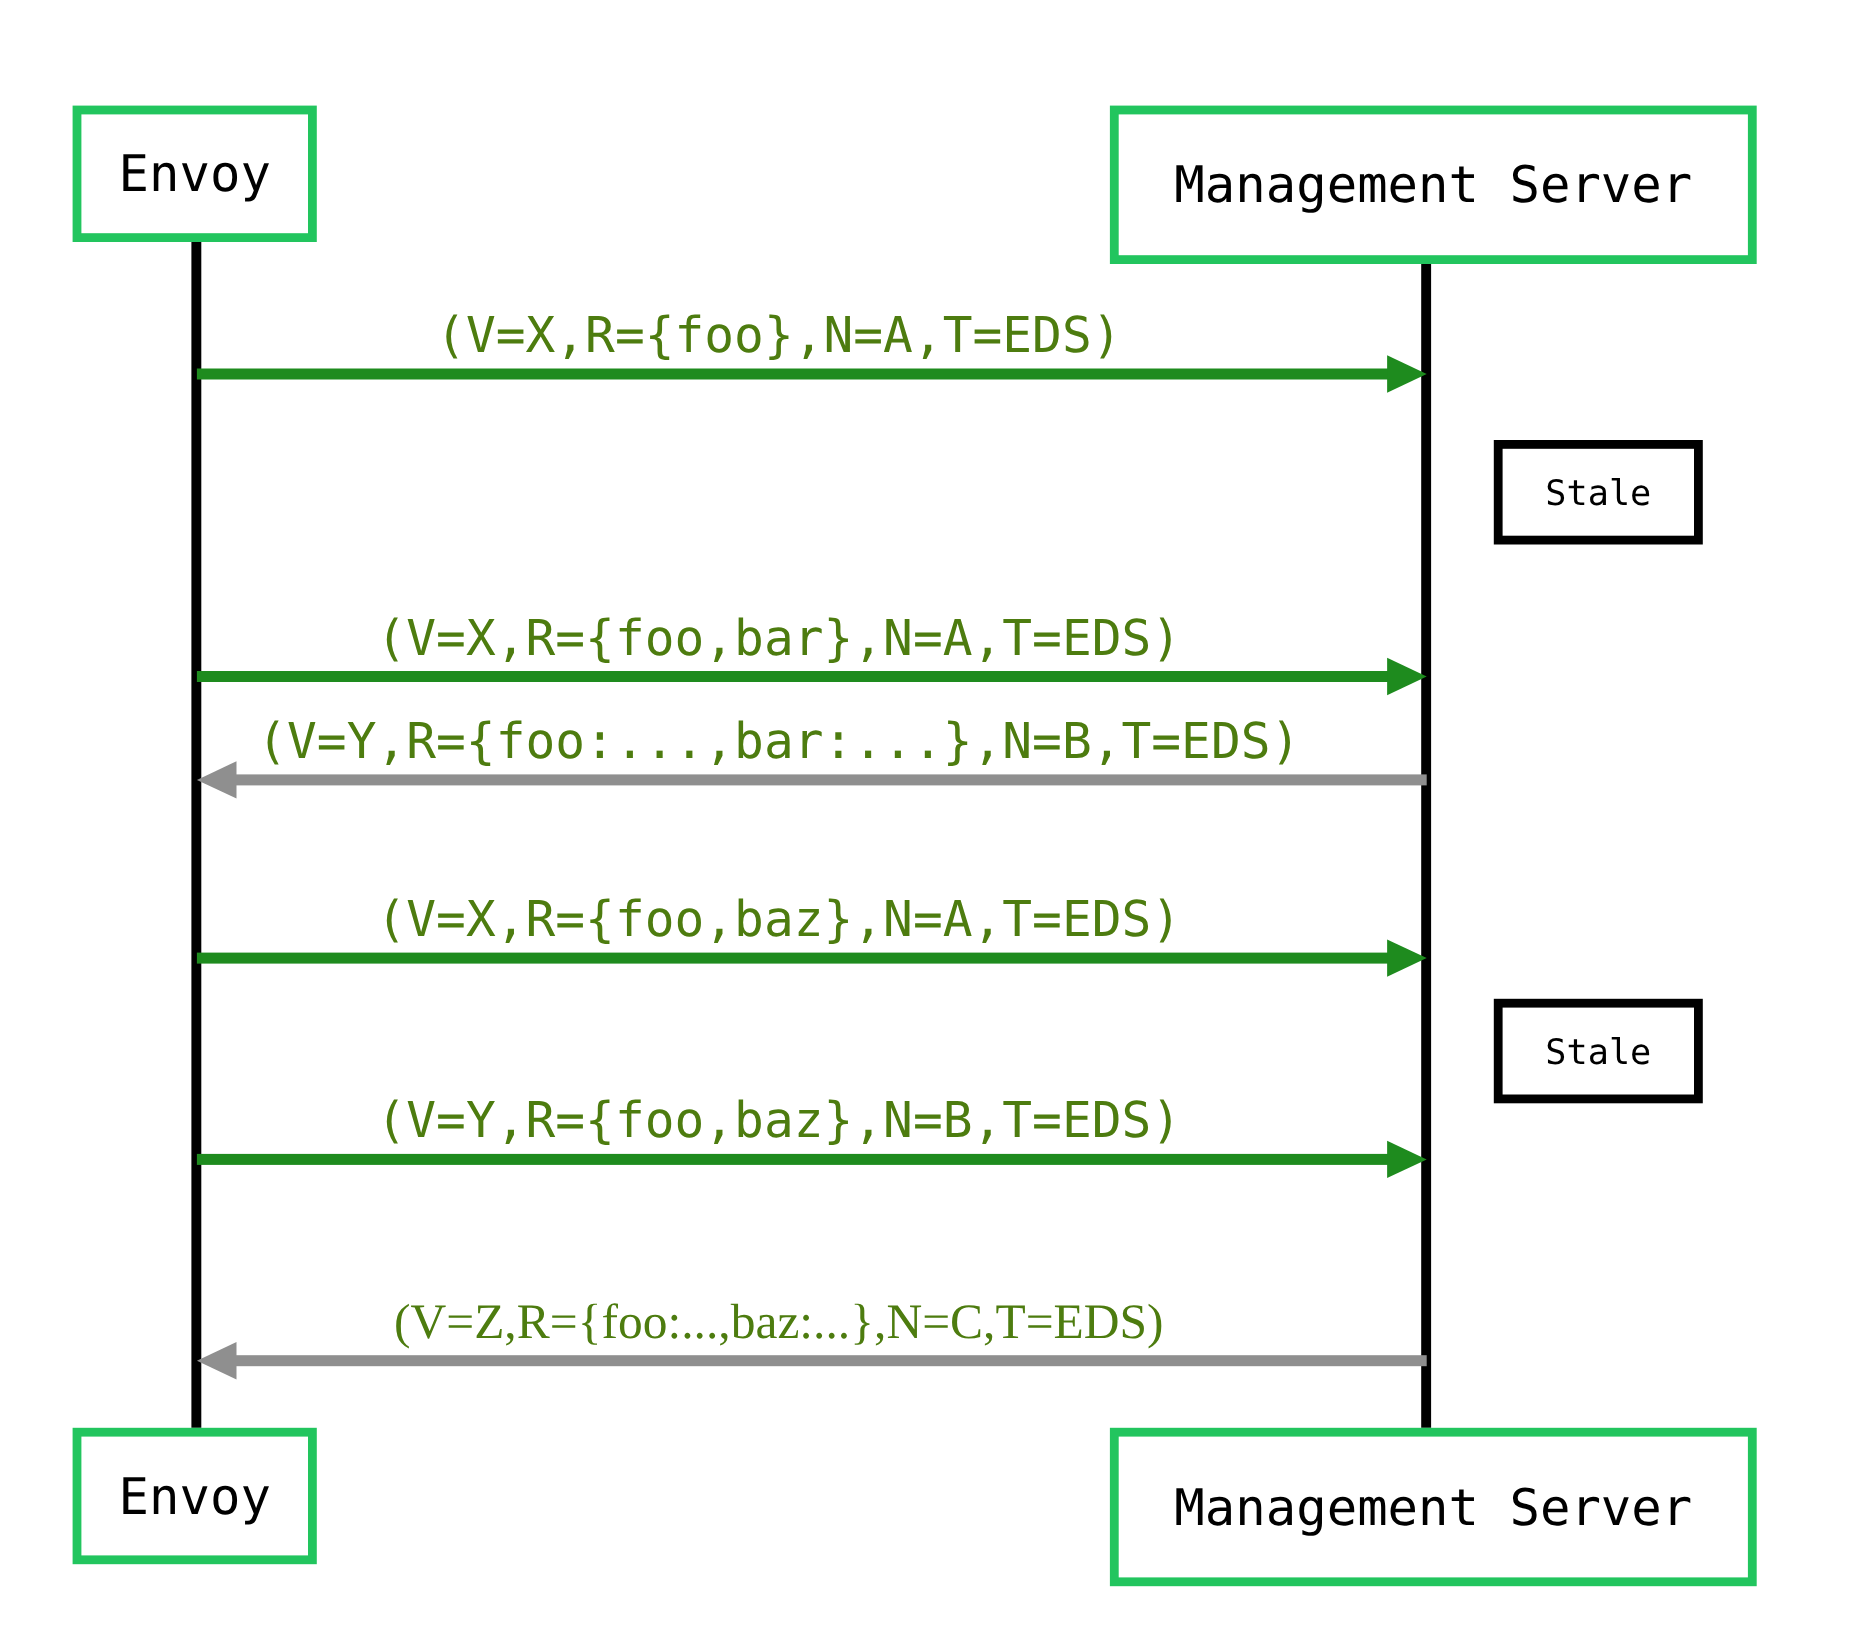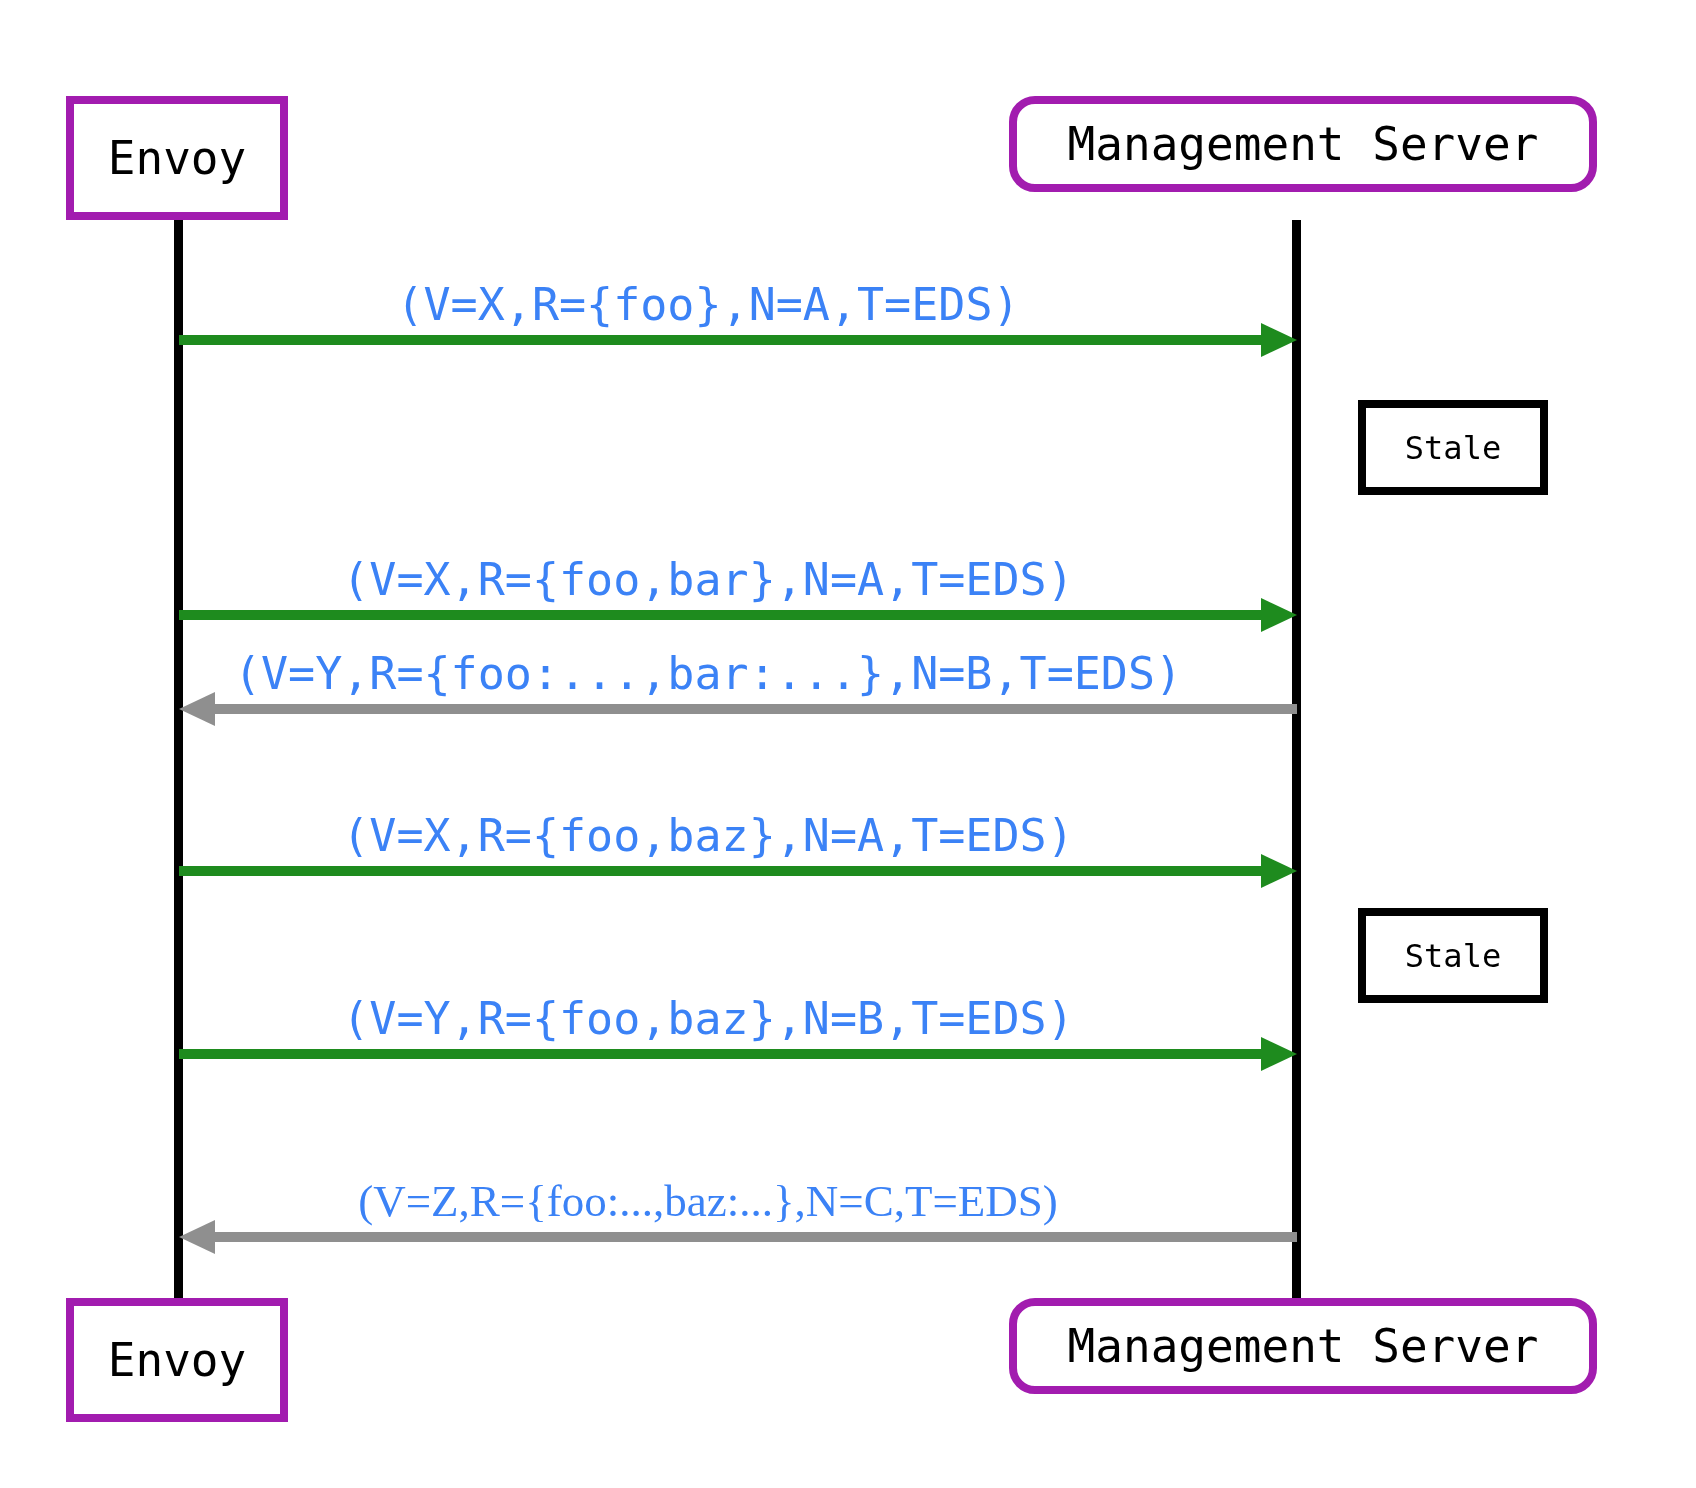--- a/index.html
+++ b/index.html
@@ -12,31 +12,31 @@
     font-family: "DejaVu Sans Mono", "Liberation Mono", monospace;
     color: #000;
     --req: #1e8b1e;
     --res: #8f8f8f;
   }
 
   
   .actor {
     position: absolute;
     box-sizing: border-box;
-    border: 8px solid #a21caf;
+    border: 8px solid #22c55e;
     background: #fff;
     display: flex;
     align-items: center;
     justify-content: center;
     font-size: 46px;
     white-space: pre;
     z-index: 3;
   }
   .actor.small { width: 222px; height: 124px; }
-  .actor.wide  { width: 588px; height: 96px; border-radius: 26px; }
+  .actor.wide  { width: 588px; height: 144px; }
   .a-top    { top: 96px; }
   .a-bottom { top: 1298px; }
   .a-left   { left: 66px; }
   .a-right  { left: 1009px; }
 
   
   .lifeline {
     position: absolute;
     width: 9px;
     top: 220px;
@@ -75,21 +75,21 @@
   .msg.right .head { right: 0; border-left: 36px solid currentColor; }
   .msg.left  .head { left: 0;  border-right: 36px solid currentColor; }
   .msg .label {
     position: absolute;
     bottom: 16px;
     left: -30px;
     width: 100%;
     text-align: center;
     font-size: 45px;
     line-height: 1.1;
-    color: #3b82f6;
+    color: #4d7c0f;
     white-space: pre;
   }
 
   
   .note {
     position: absolute;
     box-sizing: border-box;
     left: 1358px;
     width: 190px;
     height: 95px;

